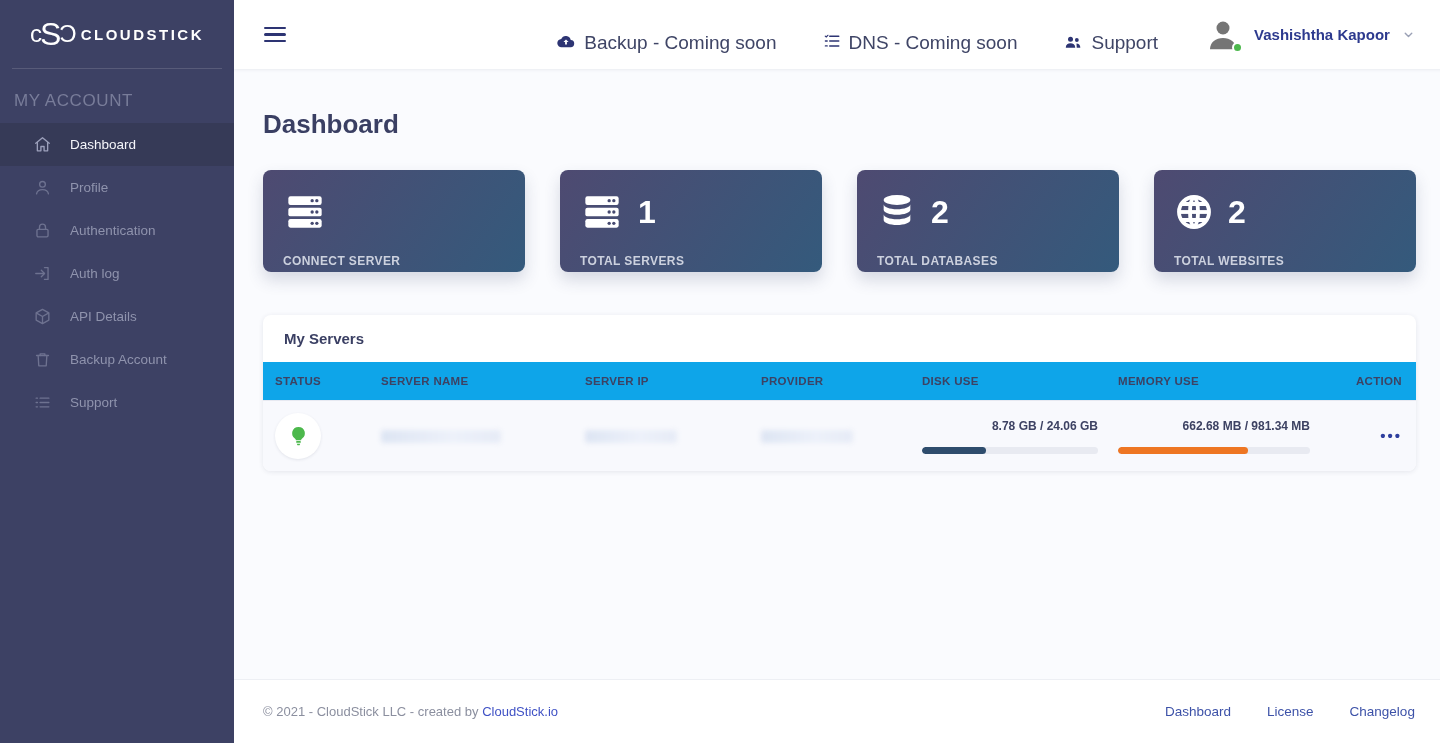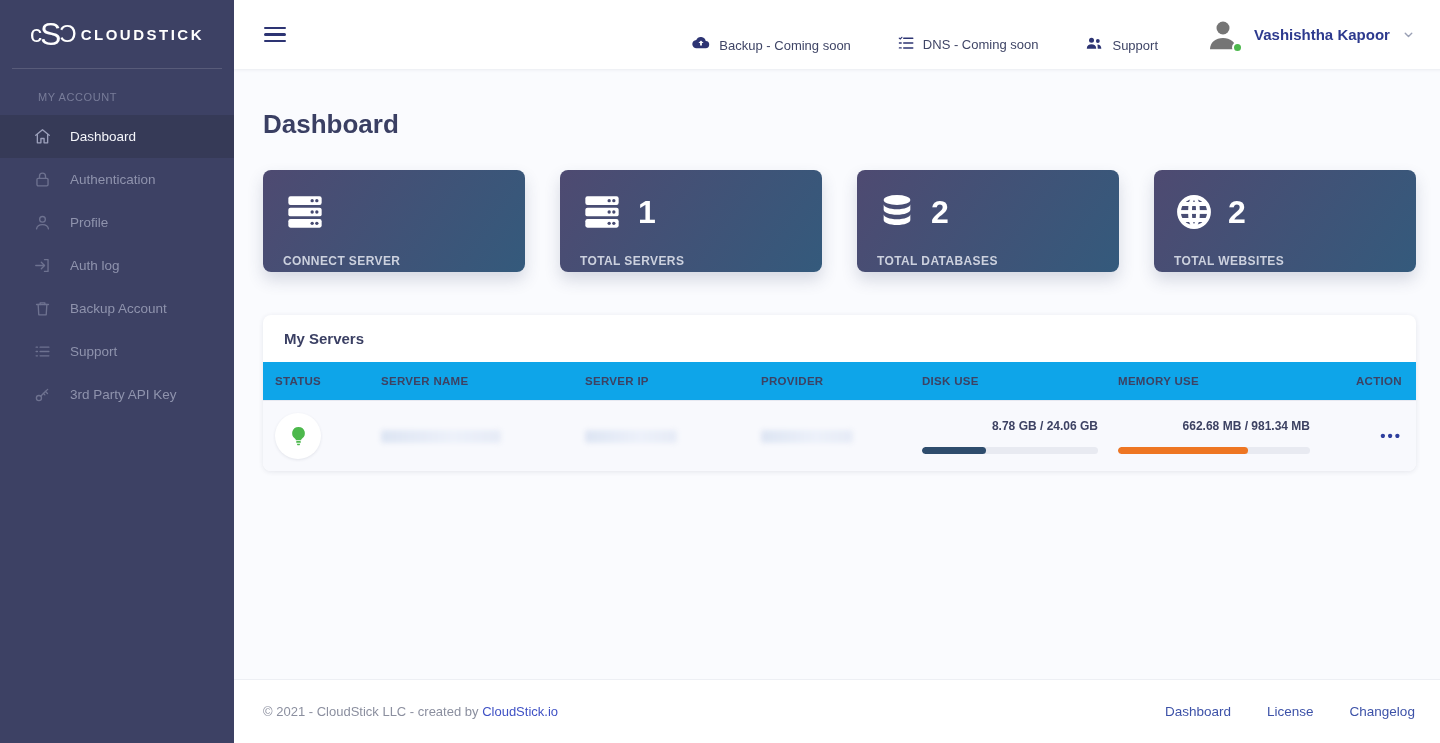--- a/index.html
+++ b/index.html
@@ -7,38 +7,38 @@
   .app { display:flex; width:1440px; height:743px; }
 
   
   .sidebar { width:234px; min-width:234px; height:100%; background:#3d4164; color:#9195b0; display:flex; flex-direction:column; }
   .logo-area { height:69px; display:flex; align-items:center; justify-content:center; gap:6px; border-bottom:1px solid rgba(255,255,255,.14); margin:0 12px; }
   .logo-mark { color:#fff; font-weight:400; letter-spacing:-2px; display:flex; align-items:center; line-height:1; }
   .logo-mark .g1 { font-size:24px; }
   .logo-mark .g2 { font-size:32px; font-weight:500; }
   .logo-mark .g3 { font-size:24px; }
   .logo-text { color:#fff; font-size:15px; font-weight:600; letter-spacing:2.5px; }
-  .section-label { font-size:11px; color:#787c99; letter-spacing:.6px; padding:22px 14px 12px 14px;margin-left:24px; }
+  .section-label { font-size:17px; color:#787c99; letter-spacing:.6px; padding:22px 14px 12px 14px; }
   .nav { display:flex; flex-direction:column; }
   .nav-item { height:43px; display:flex; align-items:center; padding-left:32px; gap:18px; cursor:pointer; color:#8f93ad; text-decoration:none; }
   .nav-item .nav-icon { width:20px; height:20px; display:flex; align-items:center; justify-content:center; color:#6e7290; }
   .nav-item .nav-label { font-size:13.5px; }
   .nav-item.active { background:#363a57; }
   .nav-item.active .nav-label { color:#f4f5fa; }
   .nav-item.active .nav-icon { color:#9ca0bb; }
 
   
   .main-col { flex:1; display:flex; flex-direction:column; background:#fafbfe; }
 
   
   .topbar { height:69px; background:#fff; box-shadow:0 1px 3px rgba(40,45,80,.08); display:flex; align-items:center; padding:0 30px; position:relative; z-index:2; }
   .hamburger { width:22px; display:flex; flex-direction:column; gap:4px; cursor:pointer; }
   .hamburger span { display:block; height:2.5px; background:#2d3473; border-radius:2px; }
   .topbar-right { margin-left:auto; display:flex; align-items:center; gap:46px; }
-  .top-link { display:flex; align-items:flex-end; gap:8px; color:#3f4566; font-size:13px; cursor:pointer;margin-top:17px; }
+  .top-link { display:flex; align-items:flex-start; gap:8px; color:#3f4566; font-size:19px; cursor:pointer;margin-top:17px; }
   .top-link .t-icon { color:#2d3473; display:flex; }
   .user-chip { display:flex; align-items:center; gap:12px; cursor:pointer; }
   .avatar-wrap { position:relative; width:38px; height:38px; }
   .online-dot { position:absolute; right:-1px; bottom:1px; width:11px; height:11px; border-radius:50%; border:2px solid #fff; }
   .user-name { font-size:15px; font-weight:700; color:#2d3a8e; }
 
   
   .content { flex:1; padding:24px 29px 0 29px; }
   .page-title { font-size:26px; font-weight:700; color:#3a3f63; margin:16px 0 30px 0; }
 
@@ -102,74 +102,73 @@
           <svg width="19" height="19" viewBox="0 0 24 24" fill="none" stroke="currentColor" stroke-width="1.7" stroke-linecap="round" stroke-linejoin="round">
               <path d="M3.5 10.5L12 3.5l8.5 7"></path>
               <path d="M5.5 9.5V20h4.5v-5.5h4V20h4.5V9.5"></path>
             </svg>
         </span>
         <span class="nav-label">Dashboard</span>
       </a>
       <a class="nav-item">
         <span class="nav-icon">
           <svg width="19" height="19" viewBox="0 0 24 24" fill="none" stroke="currentColor" stroke-width="1.7" stroke-linecap="round">
+              <circle cx="12" cy="8" r="3.6"></circle>
+              <path d="M4.5 20c.6-3.6 3.6-5.4 7.5-5.4s6.9 1.8 7.5 5.4"></path>
+            </svg>
+        </span>
+        <span class="nav-label">Profile</span>
+      </a>
+      <a class="nav-item">
+        <span class="nav-icon">
+          <svg width="19" height="19" viewBox="0 0 24 24" fill="none" stroke="currentColor" stroke-width="1.7" stroke-linecap="round">
               <rect x="5" y="10.5" width="14" height="9.5" rx="1.6"></rect>
               <path d="M8.2 10.5V7.8a3.8 3.8 0 017.6 0v2.7"></path>
             </svg>
         </span>
         <span class="nav-label">Authentication</span>
-      </a>
-      <a class="nav-item">
-        <span class="nav-icon">
-          <svg width="19" height="19" viewBox="0 0 24 24" fill="none" stroke="currentColor" stroke-width="1.7" stroke-linecap="round">
-              <circle cx="12" cy="8" r="3.6"></circle>
-              <path d="M4.5 20c.6-3.6 3.6-5.4 7.5-5.4s6.9 1.8 7.5 5.4"></path>
-            </svg>
-        </span>
-        <span class="nav-label">Profile</span>
       </a>
       <a class="nav-item">
         <span class="nav-icon">
           <svg width="19" height="19" viewBox="0 0 24 24" fill="none" stroke="currentColor" stroke-width="1.7" stroke-linecap="round" stroke-linejoin="round">
               <path d="M14.5 4.5H19v15h-4.5"></path>
               <path d="M3.5 12h11"></path>
               <path d="M10.5 8l4 4-4 4"></path>
             </svg>
         </span>
         <span class="nav-label">Auth log</span>
       </a>
       <a class="nav-item">
         <span class="nav-icon">
+          <svg width="19" height="19" viewBox="0 0 24 24" fill="none" stroke="currentColor" stroke-width="1.7" stroke-linejoin="round">
+              <path d="M12 3l8 4.5v9L12 21l-8-4.5v-9z"></path>
+              <path d="M4 7.5l8 4.5 8-4.5"></path>
+              <path d="M12 12v9"></path>
+            </svg>
+        </span>
+        <span class="nav-label">API Details</span>
+      </a>
+      <a class="nav-item">
+        <span class="nav-icon">
           <svg width="19" height="19" viewBox="0 0 24 24" fill="none" stroke="currentColor" stroke-width="1.7" stroke-linecap="round" stroke-linejoin="round">
               <path d="M4.5 7h15"></path>
               <path d="M9 7V4.8h6V7"></path>
               <path d="M6.5 7l.8 13h9.4l.8-13"></path>
             </svg>
         </span>
         <span class="nav-label">Backup Account</span>
       </a>
       <a class="nav-item">
         <span class="nav-icon">
           <svg width="19" height="19" viewBox="0 0 24 24" fill="none" stroke="currentColor" stroke-width="1.8" stroke-linecap="round">
               <path d="M9 6.5h11M9 12h11M9 17.5h11"></path>
               <path d="M4 6.5h1.6M4 12h1.6M4 17.5h1.6"></path>
             </svg>
         </span>
         <span class="nav-label">Support</span>
-      </a>
-      <a class="nav-item">
-        <span class="nav-icon">
-          <svg width="19" height="19" viewBox="0 0 24 24" fill="none" stroke="currentColor" stroke-width="1.7" stroke-linecap="round">
-              <circle cx="7.5" cy="16.5" r="3.2"></circle>
-              <path d="M10 14l8.5-8.5"></path>
-              <path d="M15.5 8l2.8 2.8"></path>
-              <path d="M13 10.5l2 2"></path>
-            </svg>
-        </span>
-        <span class="nav-label">3rd Party API Key</span>
       </a>
     </nav>
   </aside>
 
   <div class="main-col">
 
     <header class="topbar">
       <div class="hamburger">
           <span></span>
           <span></span>

